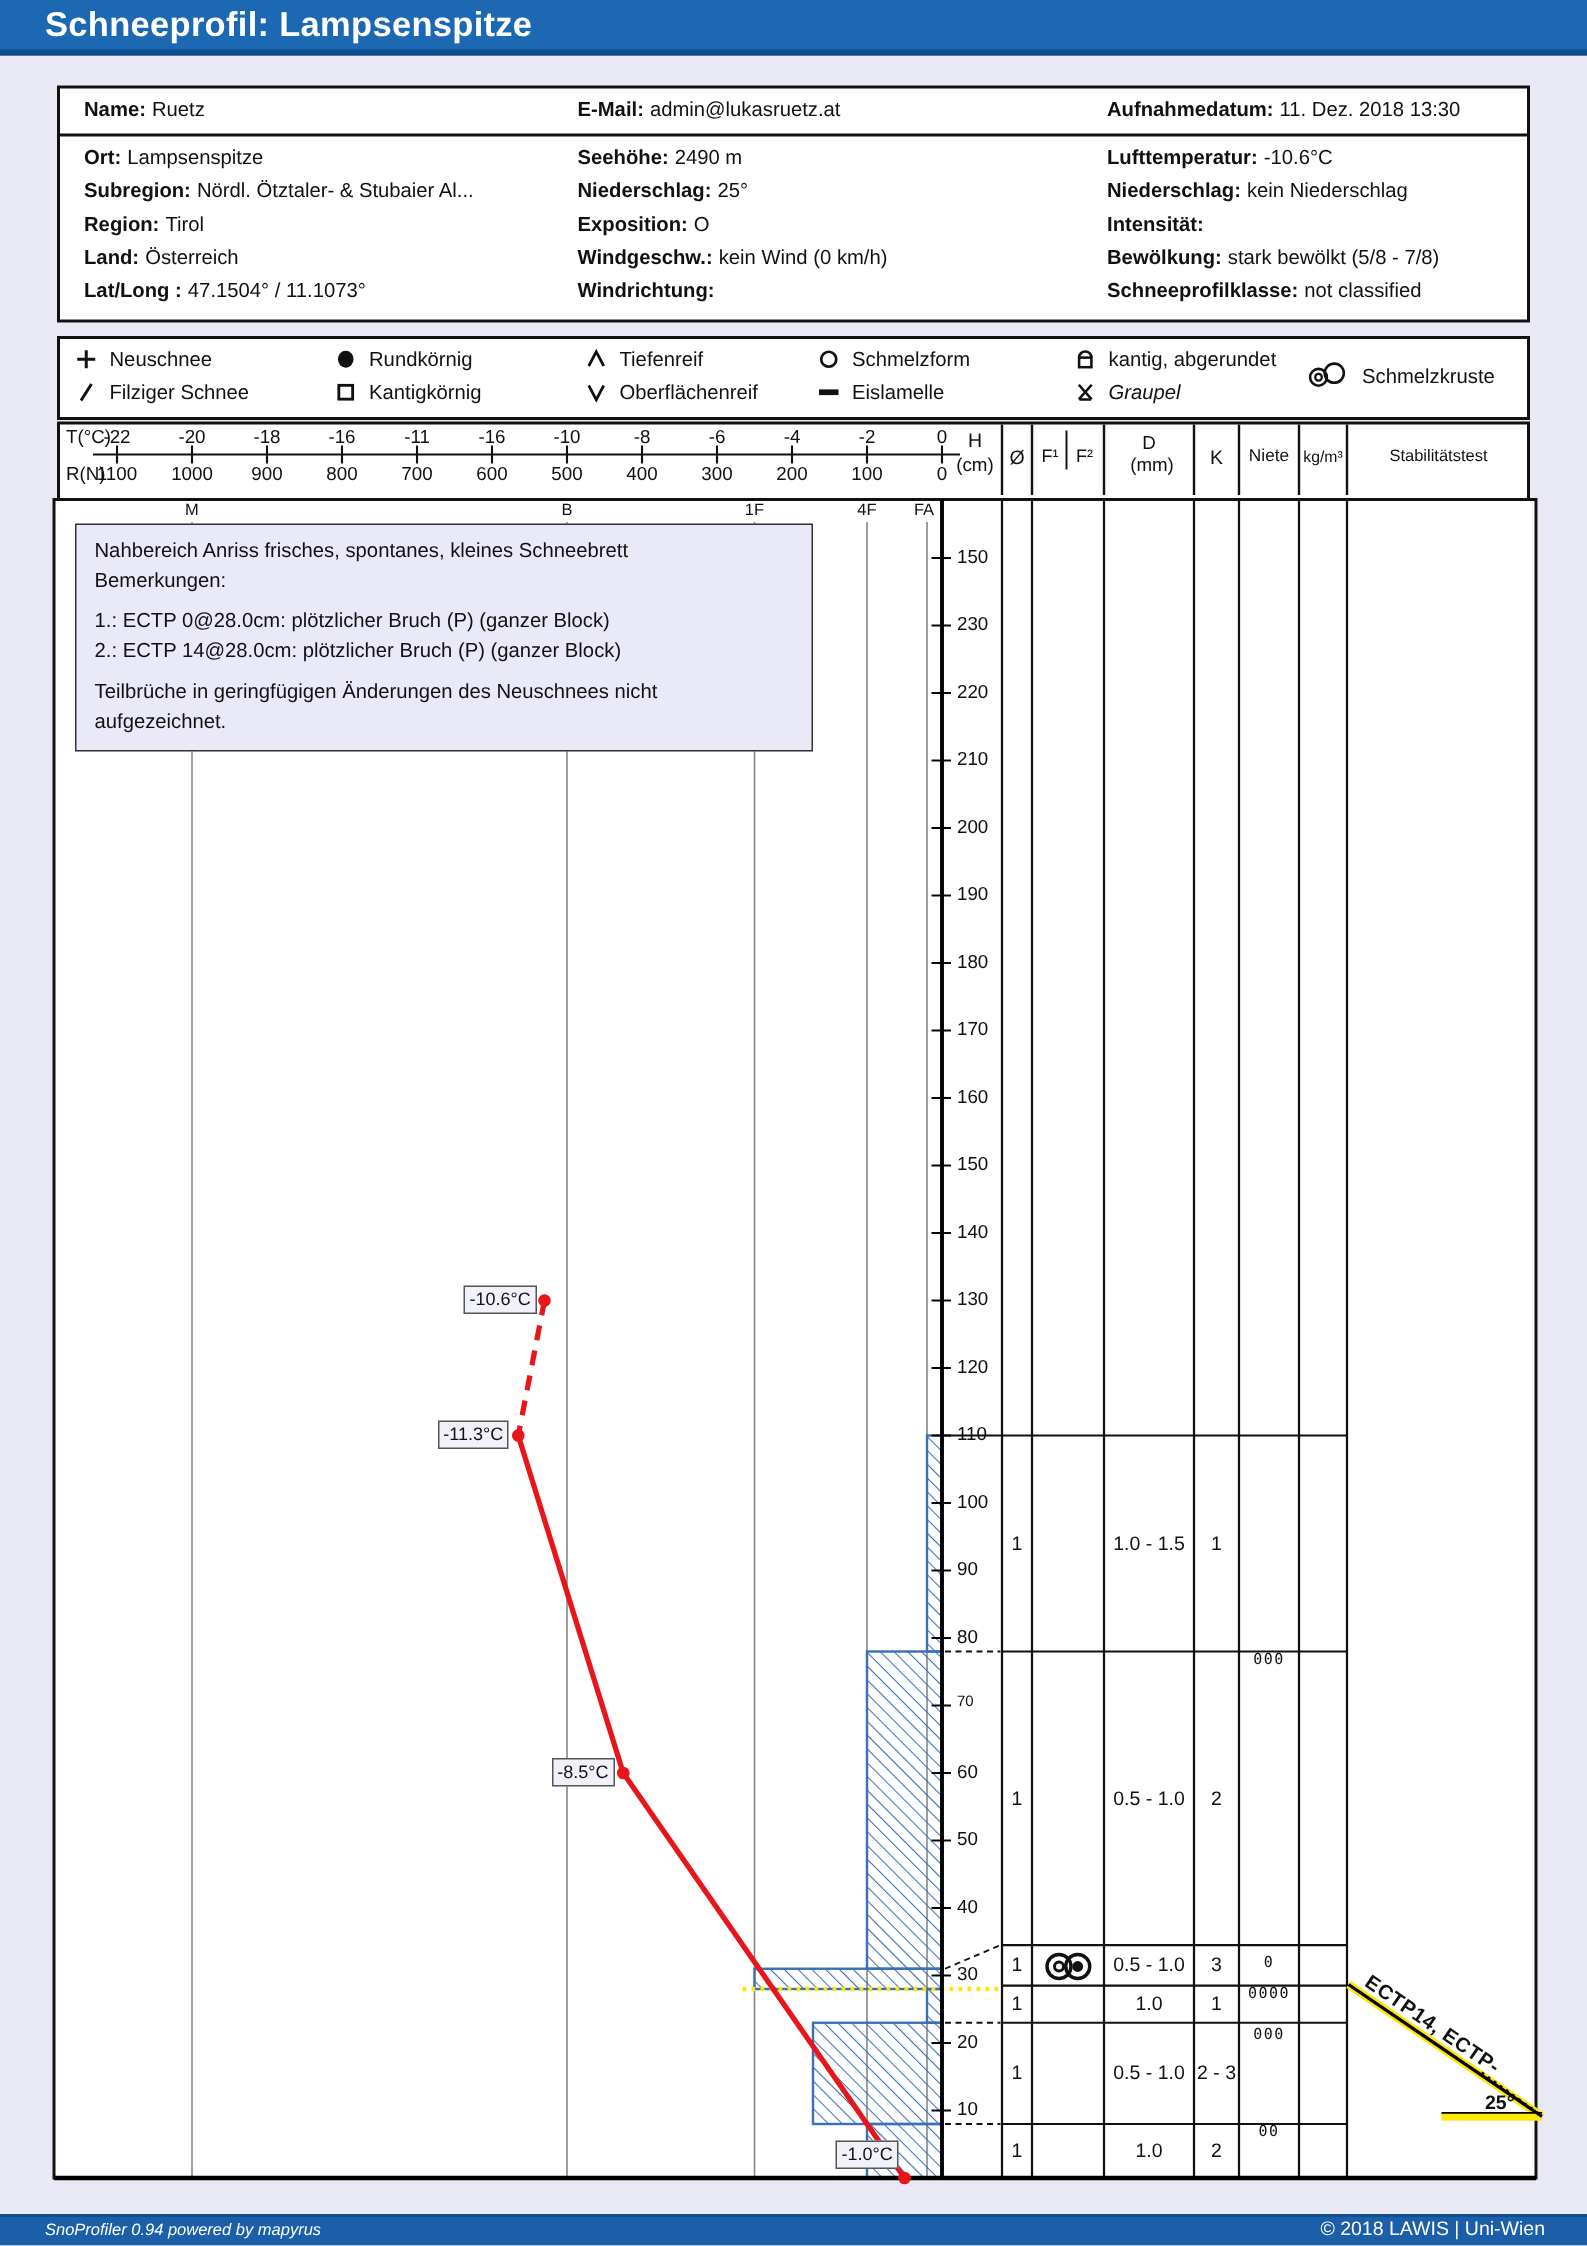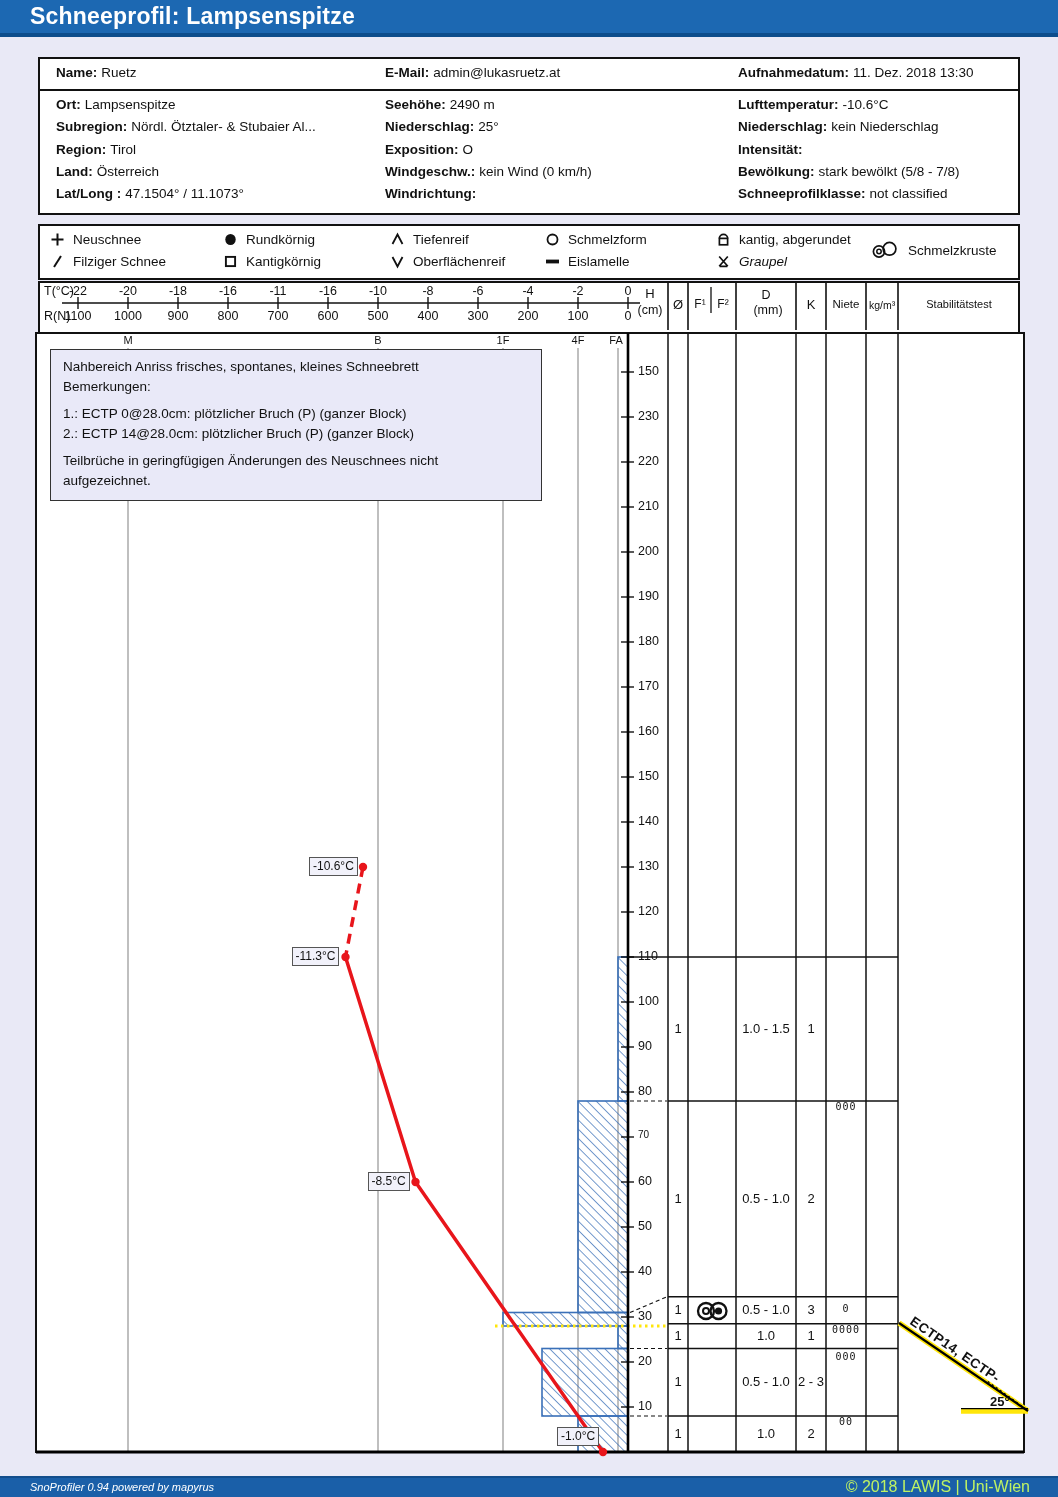--- a/index.html
+++ b/index.html
@@ -30,21 +30,21 @@
            padding:7px 12px 9px 12px;font-size:13.5px;line-height:1.48;}
   .remark-group{margin:0 0 7px 0;}
   .remark-group:last-child{margin:0;}
   .cell{position:absolute;z-index:6;font-size:13px;text-align:center;white-space:nowrap;}
   .niete{font-family:"DejaVu Sans Mono",monospace;font-size:10px;letter-spacing:1px;}
   .temp-lbl{position:absolute;z-index:7;font-size:12px;background:#f1f1fa;border:1px solid #555;
             padding:0 3px;line-height:17px;}
   
   #footer{left:0;top:1476px;width:1058px;height:21px;background:#1a5fa8;border-top:2px solid #134e8c;z-index:2;}
   #footer .fl{position:absolute;left:30px;top:3px;font-size:11px;font-style:italic;color:#fff;}
-  #footer .fr{position:absolute;right:28px;top:0;font-size:16px;color:#bef264;}
+  #footer .fr{position:absolute;right:28px;top:0;font-size:13px;color:#ffffff;}
 </style>
 </head>
 <body>
 
 <div id="stage">
   <div id="title-bar" class="abs">
     <span>Schneeprofil: Lampsenspitze</span>
   </div>
 
   <div id="info-box" class="abs wbox">

